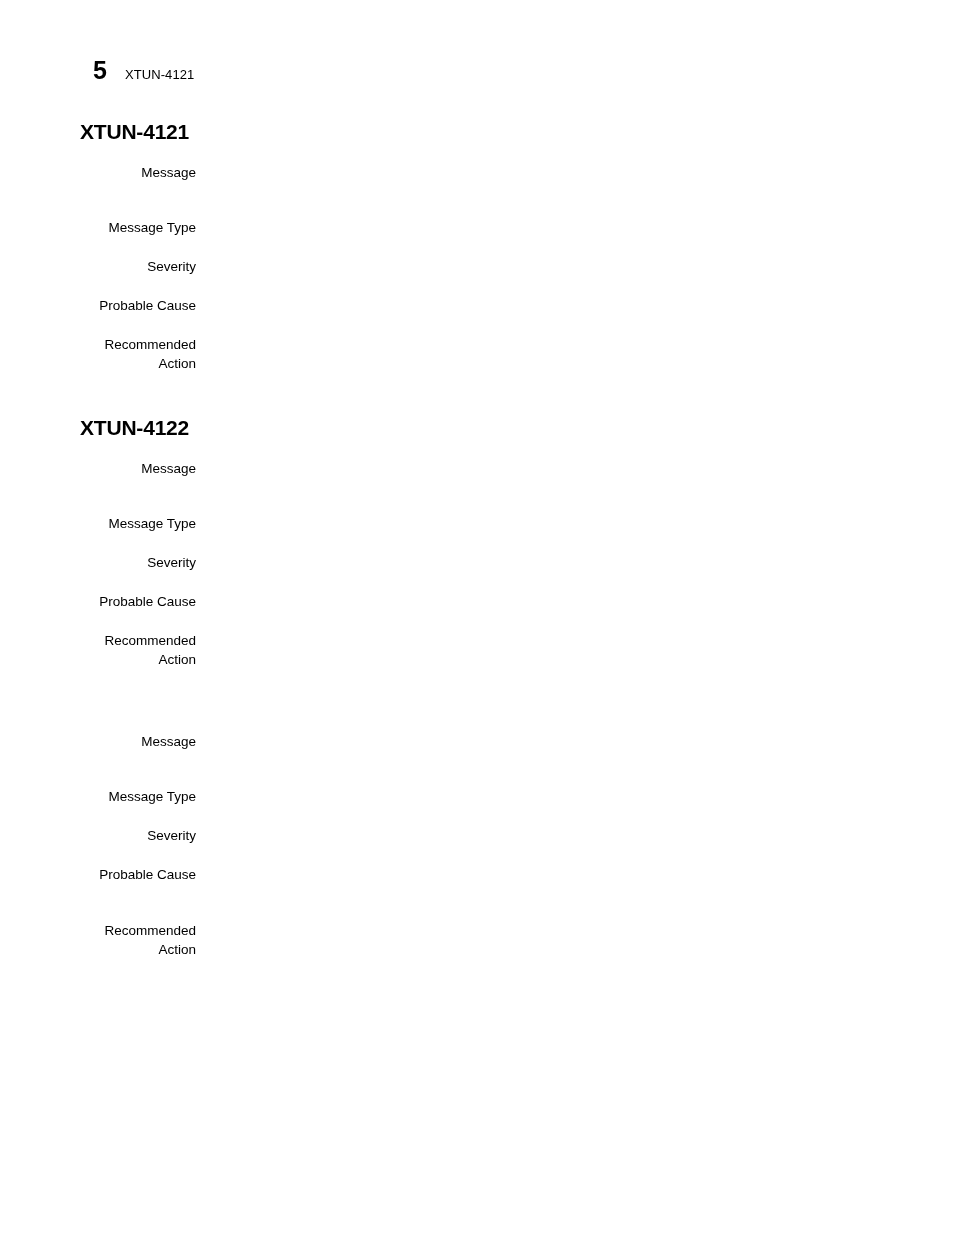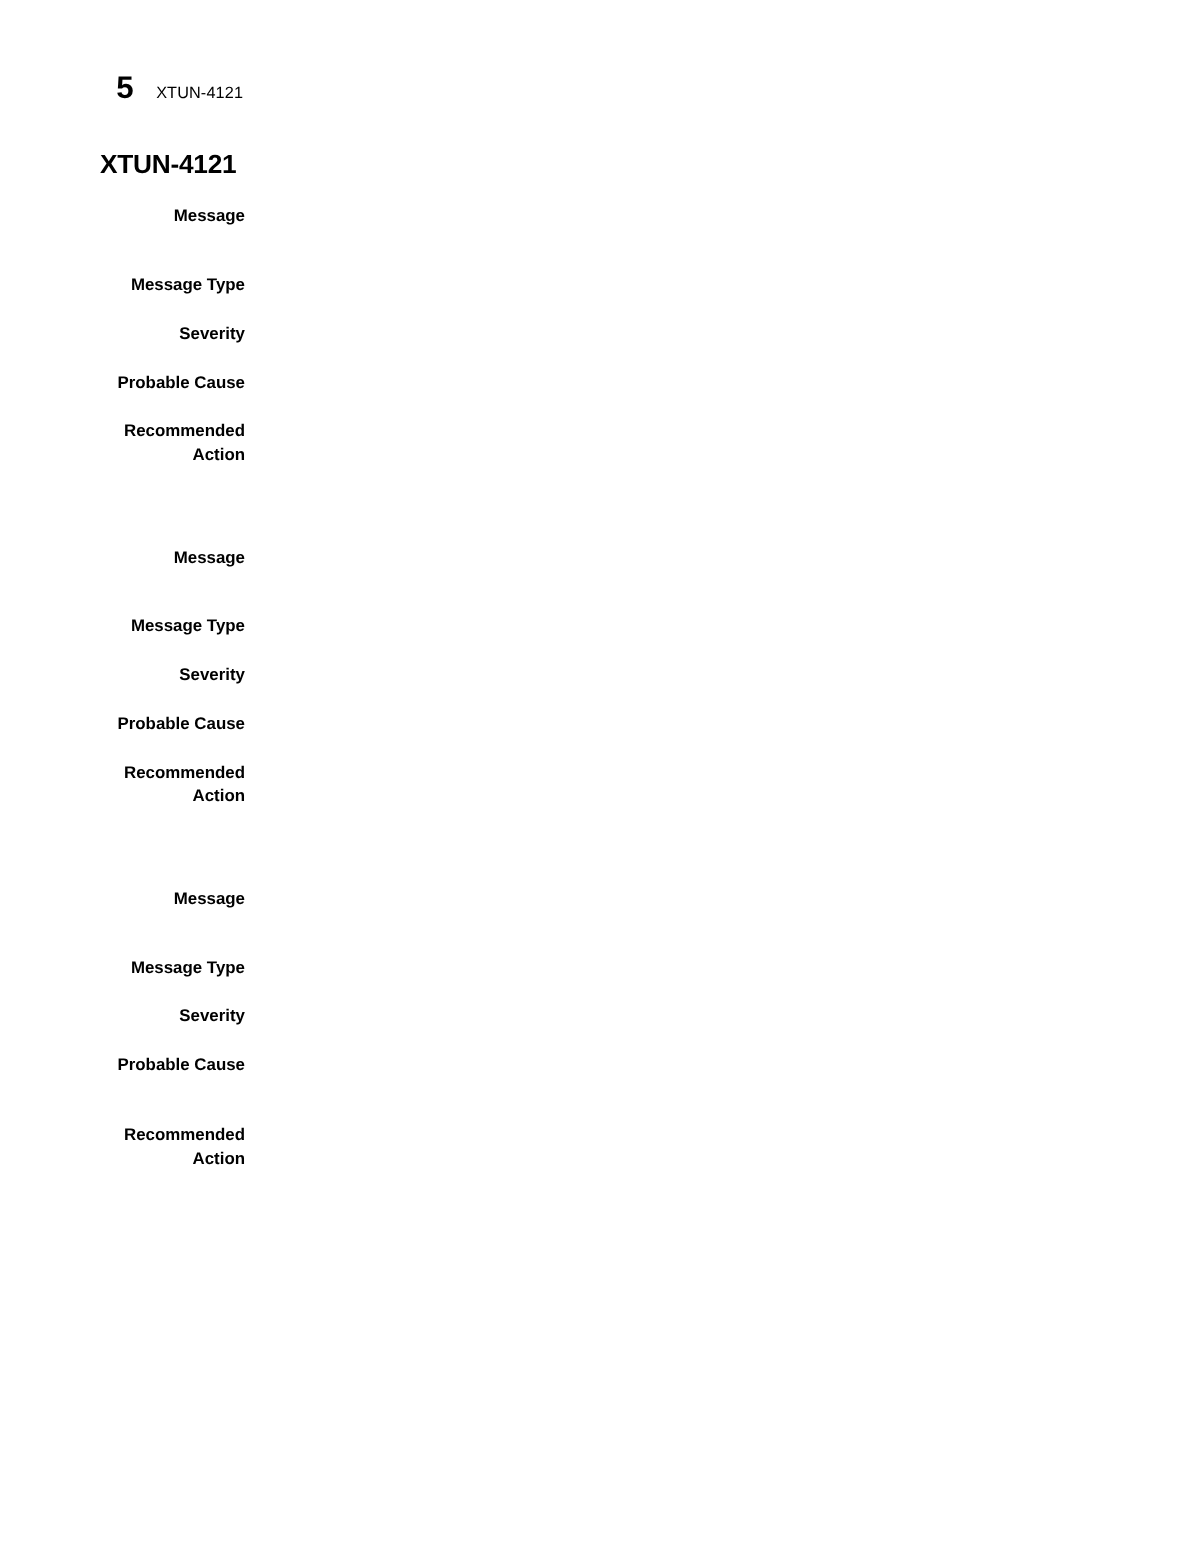--- a/index.html
+++ b/index.html
@@ -68,21 +68,21 @@
   
   .field-table {
     width: 100%;
     border-collapse: collapse;
   }
   .field-row > .label-cell {
     width: 116px;
     text-align: right;
     vertical-align: top;
     font-size: 13.5px;
-    font-weight: bold;
+    font-weight: normal;
     line-height: 19px;
     padding: 0;
     white-space: pre-line;
   }
   .field-row > .value-cell {
     vertical-align: top;
     font-size: 13.5px;
     font-weight: normal;
     line-height: 19px;
     padding: 0 0 0 14px;
@@ -160,20 +160,21 @@
 Action</td>
             <td class="value-cell"></td>
           </tr>
         </tbody>
       </table>
     </div>
 
     <div class="section-gap"></div>
 
     <div class="section">
+      <h2 class="section-heading">XTUN-4122</h2>
 
       <div class="sec-gap-top"></div>
 
       <table class="field-table">
         <tbody>
           <tr class="field-row">
             <td class="label-cell">Message</td>
             <td class="value-cell"></td>
           </tr>
           <tr>

